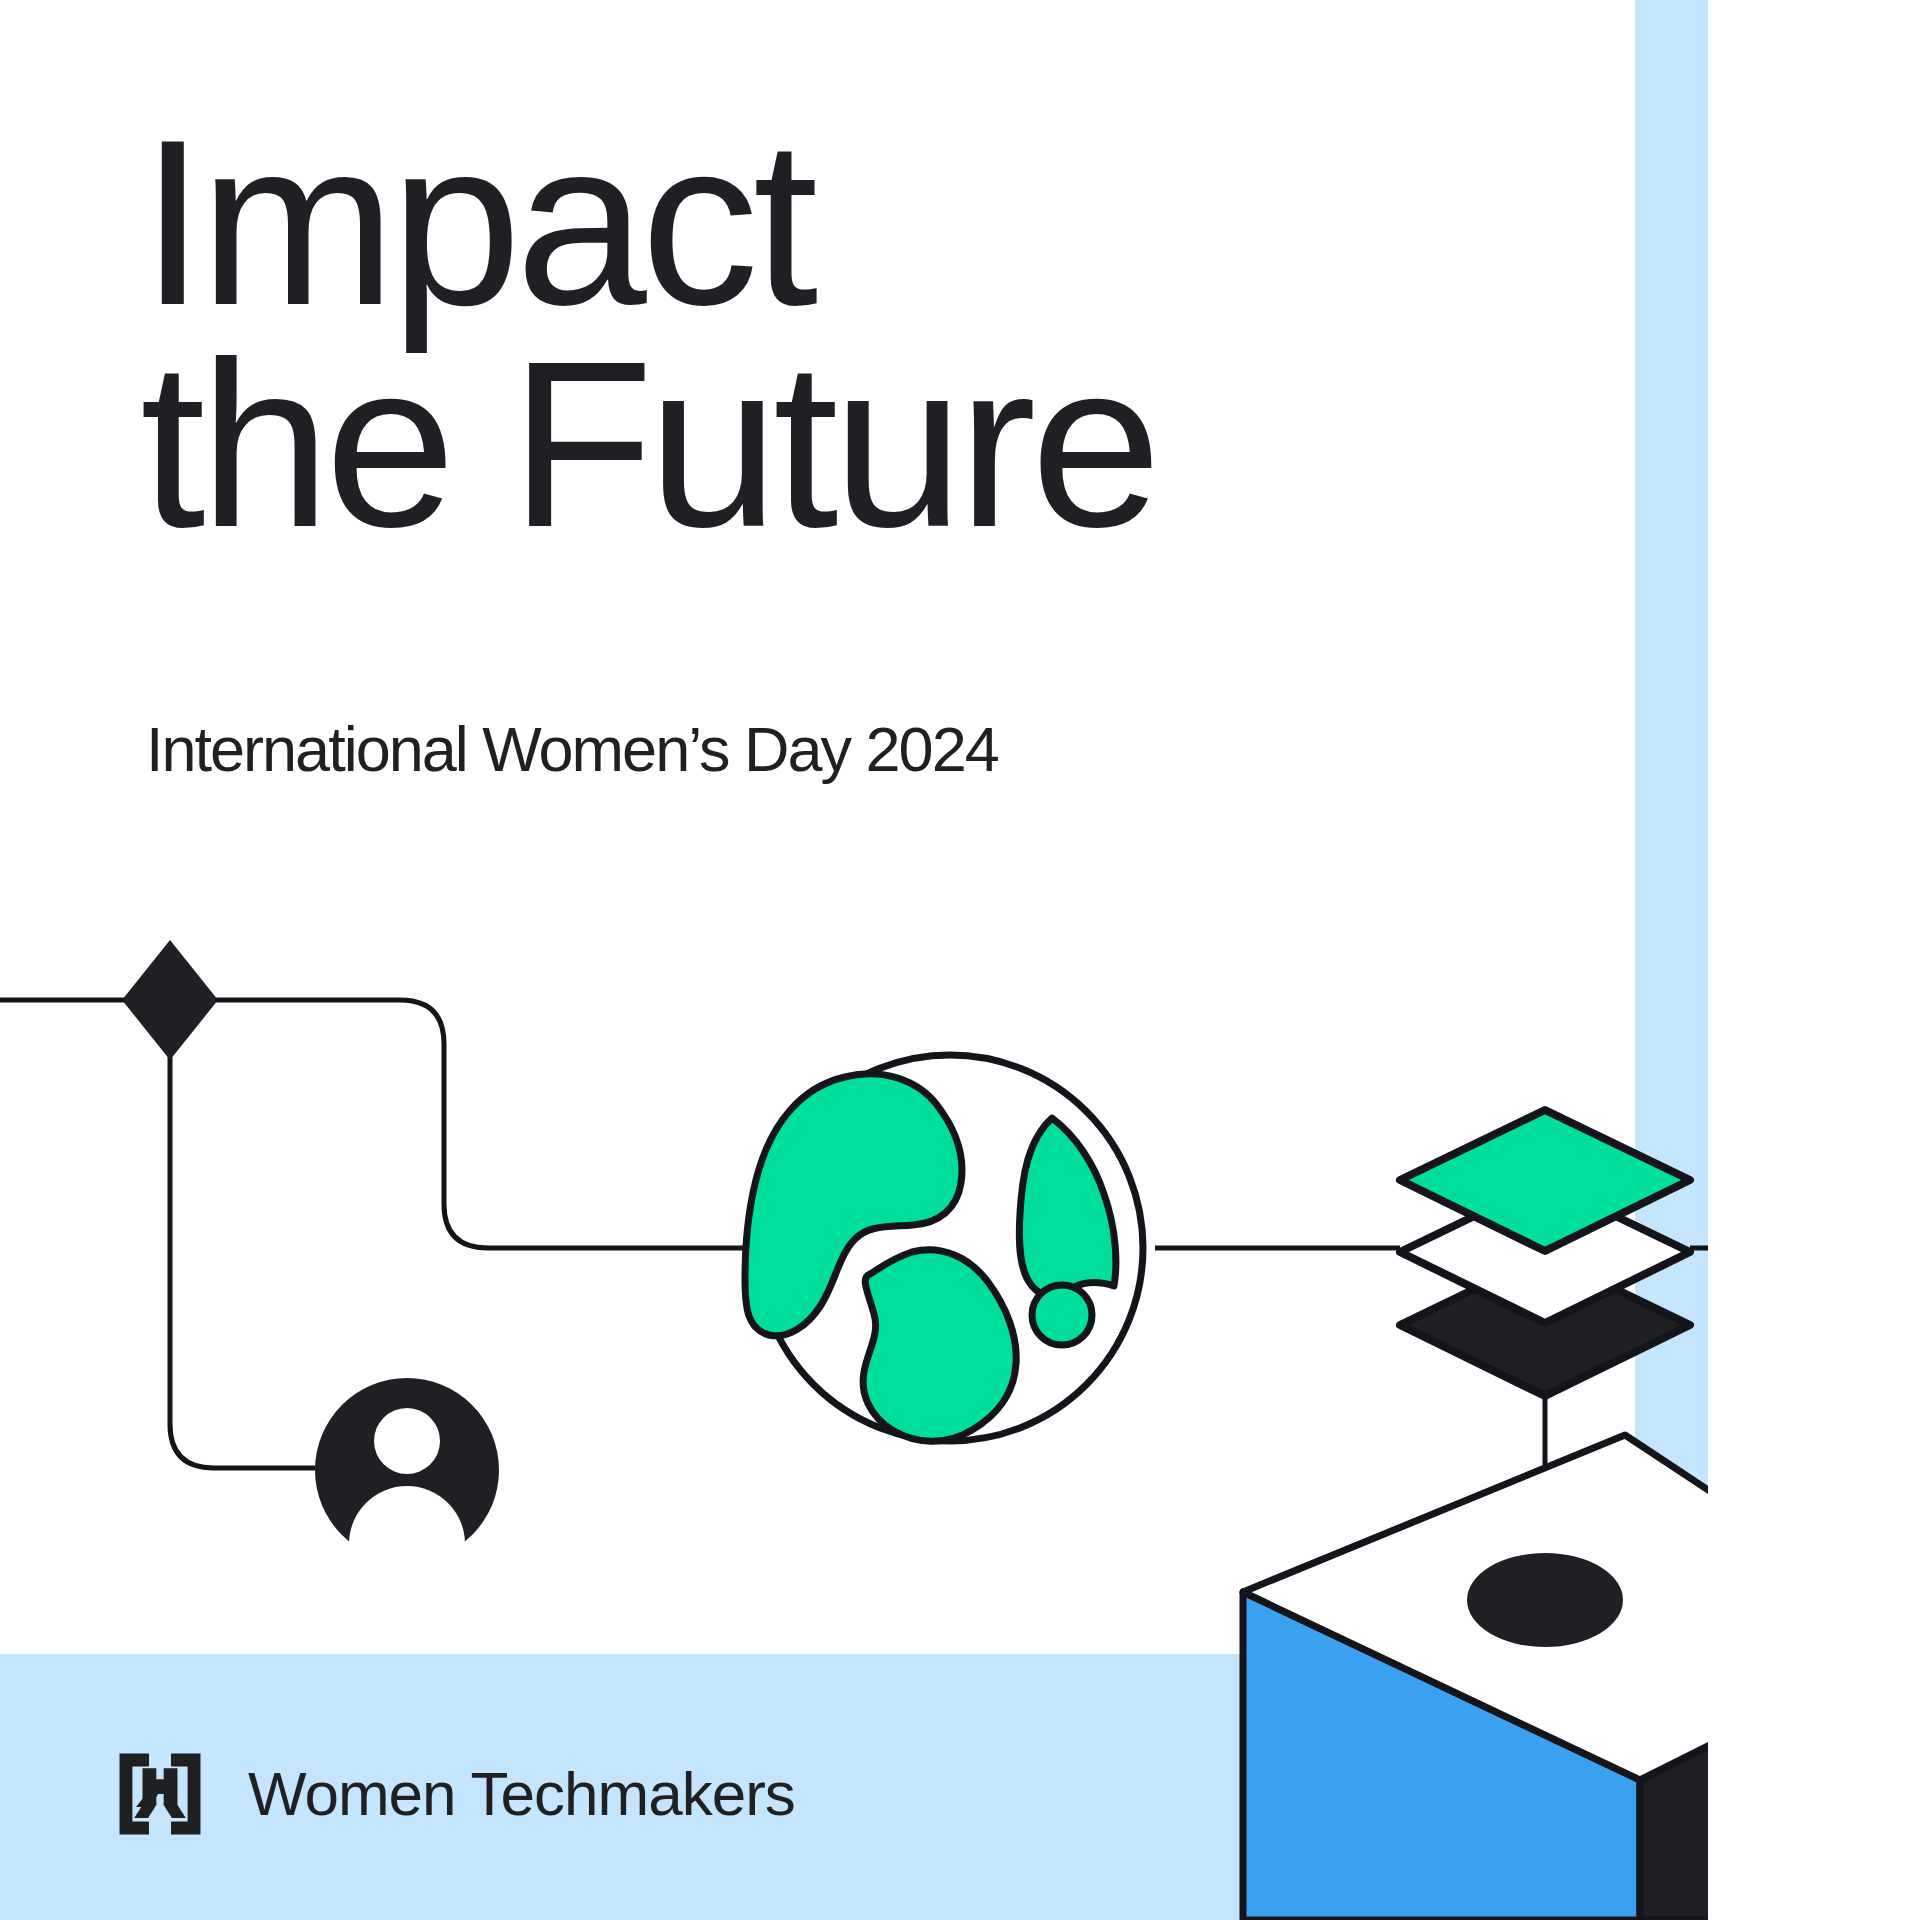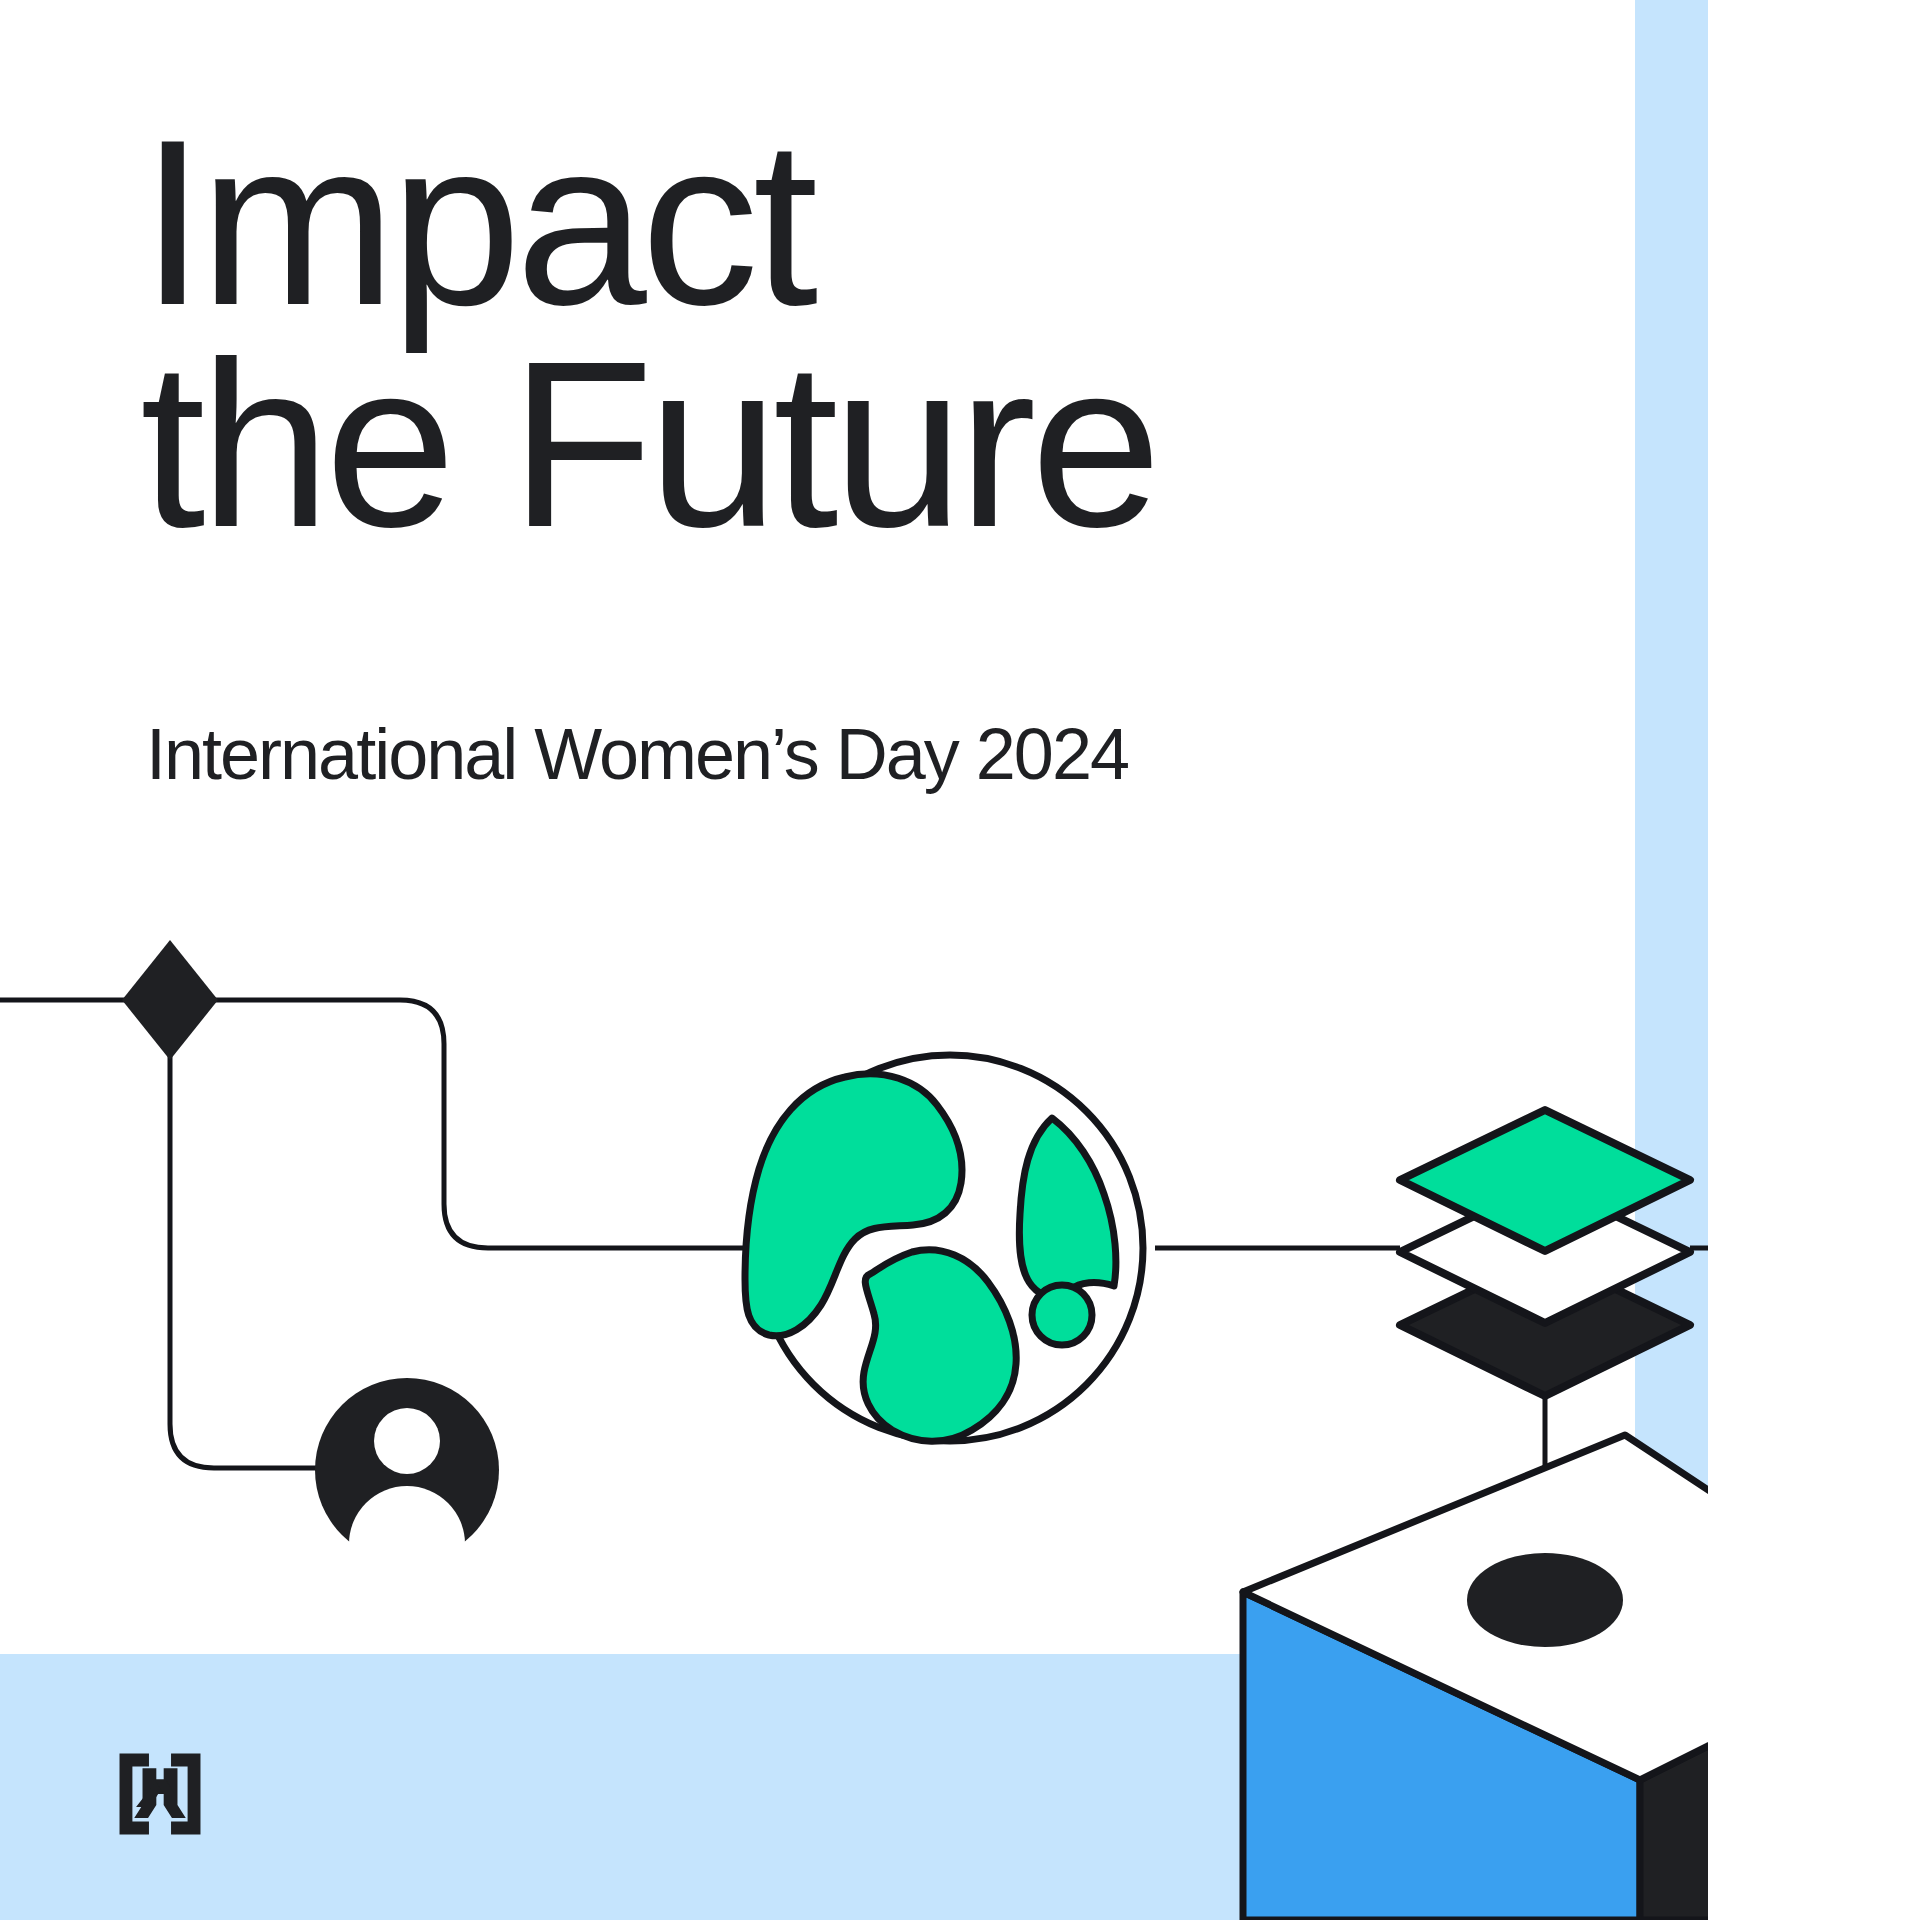--- a/index.html
+++ b/index.html
@@ -47,21 +47,21 @@
     font-weight: 500;
     letter-spacing: -6px;
     white-space: pre-line;
   }
   .subhead {
     position: absolute;
     left: 146px;
     top: 718px;
     color: #1F2023;
     font-family: "Liberation Sans", sans-serif;
-    font-size: 72px;
+    font-size: 63px;
     line-height: 1.0;
     font-weight: 400;
     letter-spacing: -2px;
     white-space: nowrap;
   }
   
   .artwork {
     position: absolute;
     left: 0;
     top: 0;
@@ -190,15 +190,16 @@
 
       <path d="M6,6 H 38 V 20 H 20 V 80 H 38 V 94 H 6 Z" fill="#1F2023"></path>
 
       <path d="M94,6 H 62 V 20 H 80 V 80 H 62 V 94 H 94 Z" fill="#1F2023"></path>
 
       <path d="M31,22 h 15 v 40 l -9,14 h -15 l 9,-14 Z" fill="#1F2023"></path>
       <path d="M69,22 h -15 v 40 l 9,14 h 15 l -9,-14 Z" fill="#1F2023"></path>
       <path d="M46,36 h 8 l 9,14 h -15 l -9,14 h -15 Z" fill="#1F2023"></path>
       <path d="M44,34 h 12 l 10,16 h -12 Z" fill="#1F2023"></path>
     </svg>
+    <div class="logo-text">Women Techmakers</div>
   </div>
 
 </div>
 
 </body></html>

